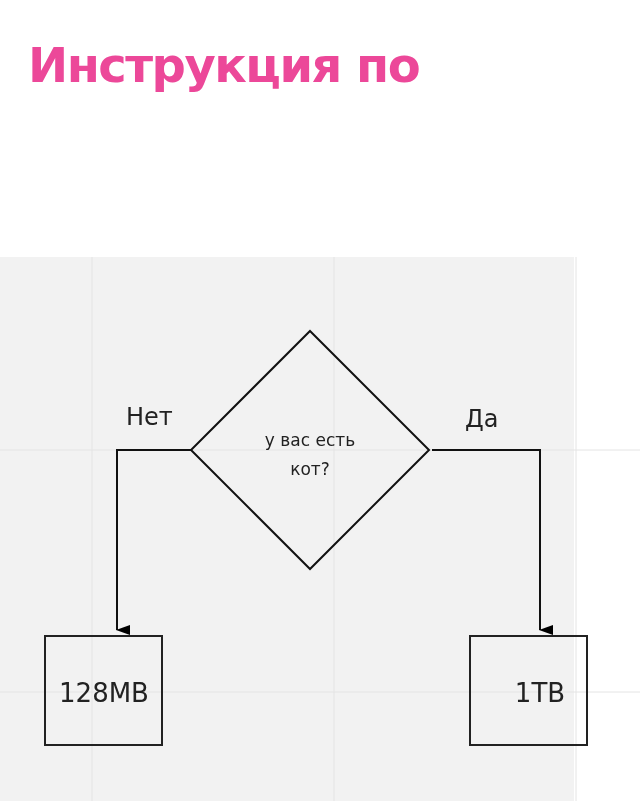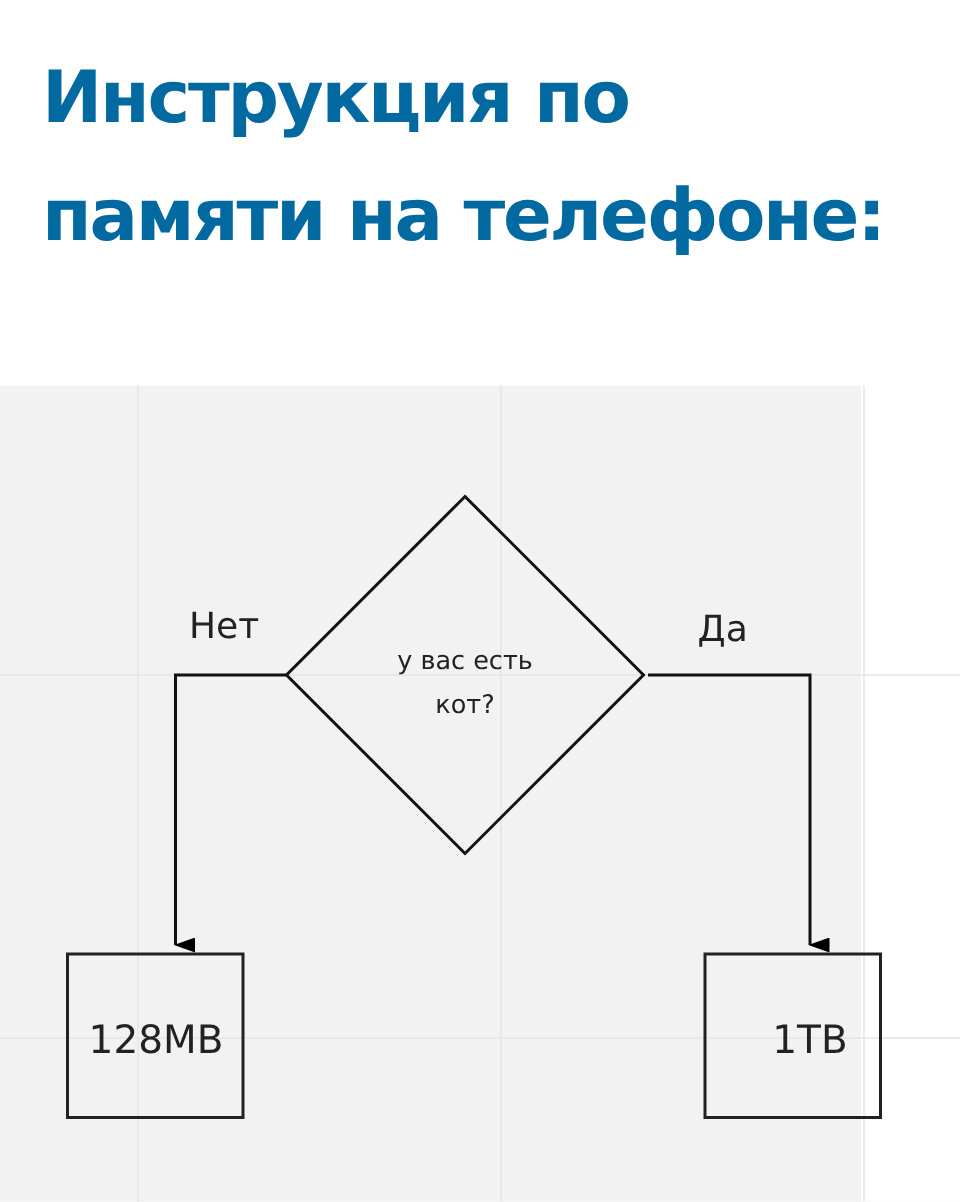--- a/index.html
+++ b/index.html
@@ -1,32 +1,31 @@
 <!DOCTYPE html>
 <html><head>
 <meta charset="utf-8">
 <style>
   html, body { margin: 0; padding: 0; }
   body { width: 640px; height: 801px; background: #ffffff; position: relative; overflow: hidden; }
   .title {
     position: absolute; left: 28px; top: 26px; width: 600px;
     font-family: "DejaVu Sans", sans-serif; font-weight: bold;
-    font-size: 48px; line-height: 79px; color: #0369a1; letter-spacing: -1.5px;
+    font-size: 48px; line-height: 79px; color: #ec4899; letter-spacing: -1.5px;
   }
   .title div { white-space: nowrap; }
   .canvas { position: absolute; left: 0; top: 257px; width: 574px; height: 544px; background: #f2f2f2; }
   svg { position: absolute; left: 0; top: 0; }
   .lbl { font-family: "DejaVu Sans", sans-serif; fill: #222; }
 </style>
 </head>
 <body>
 
 <div class="title">
   <div>Инструкция по</div>
-  <div>памяти на телефоне:</div>
 </div>
 
 <div class="canvas">
   <svg width="640" height="544" viewBox="0 257 640 544">
     <defs>
       <marker id="arrow" markerWidth="10" markerHeight="14" refX="5" refY="13" orient="auto" markerUnits="userSpaceOnUse">
         <path d="M0,0 L10,0 L5,14 Z" fill="#000"></path>
       </marker>
     </defs>
     <g stroke="#e4e4e4" stroke-width="1">

